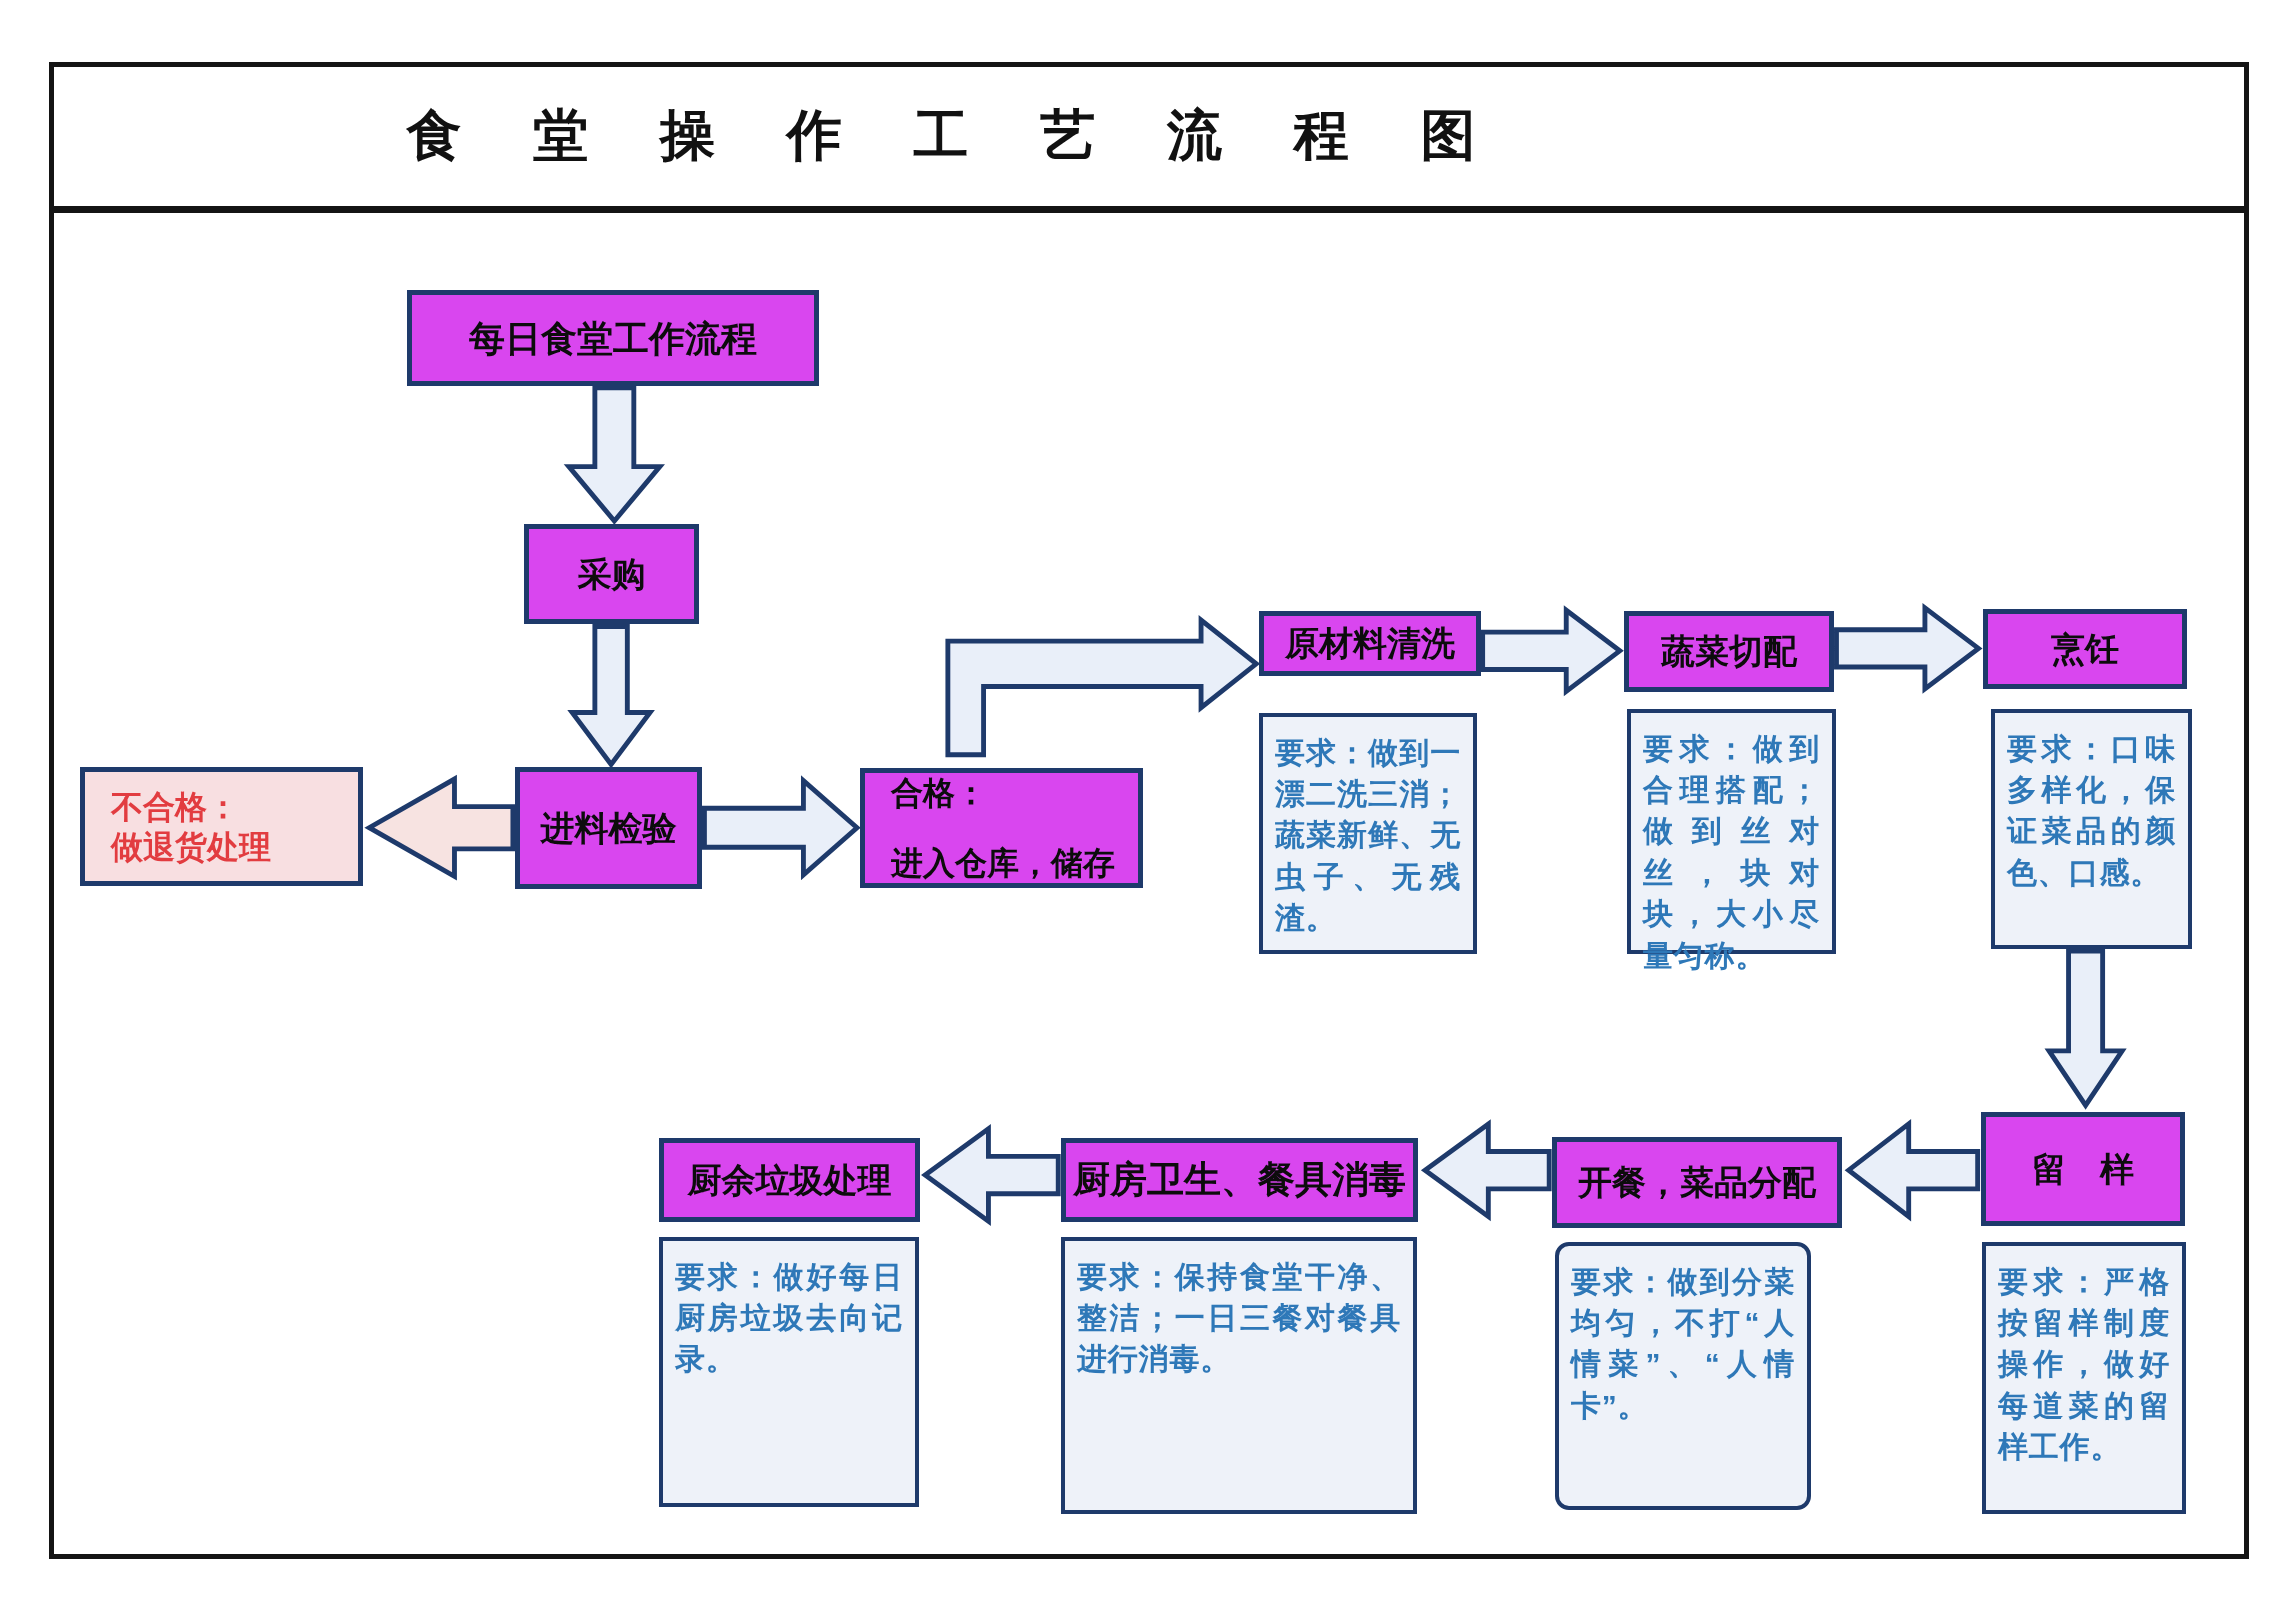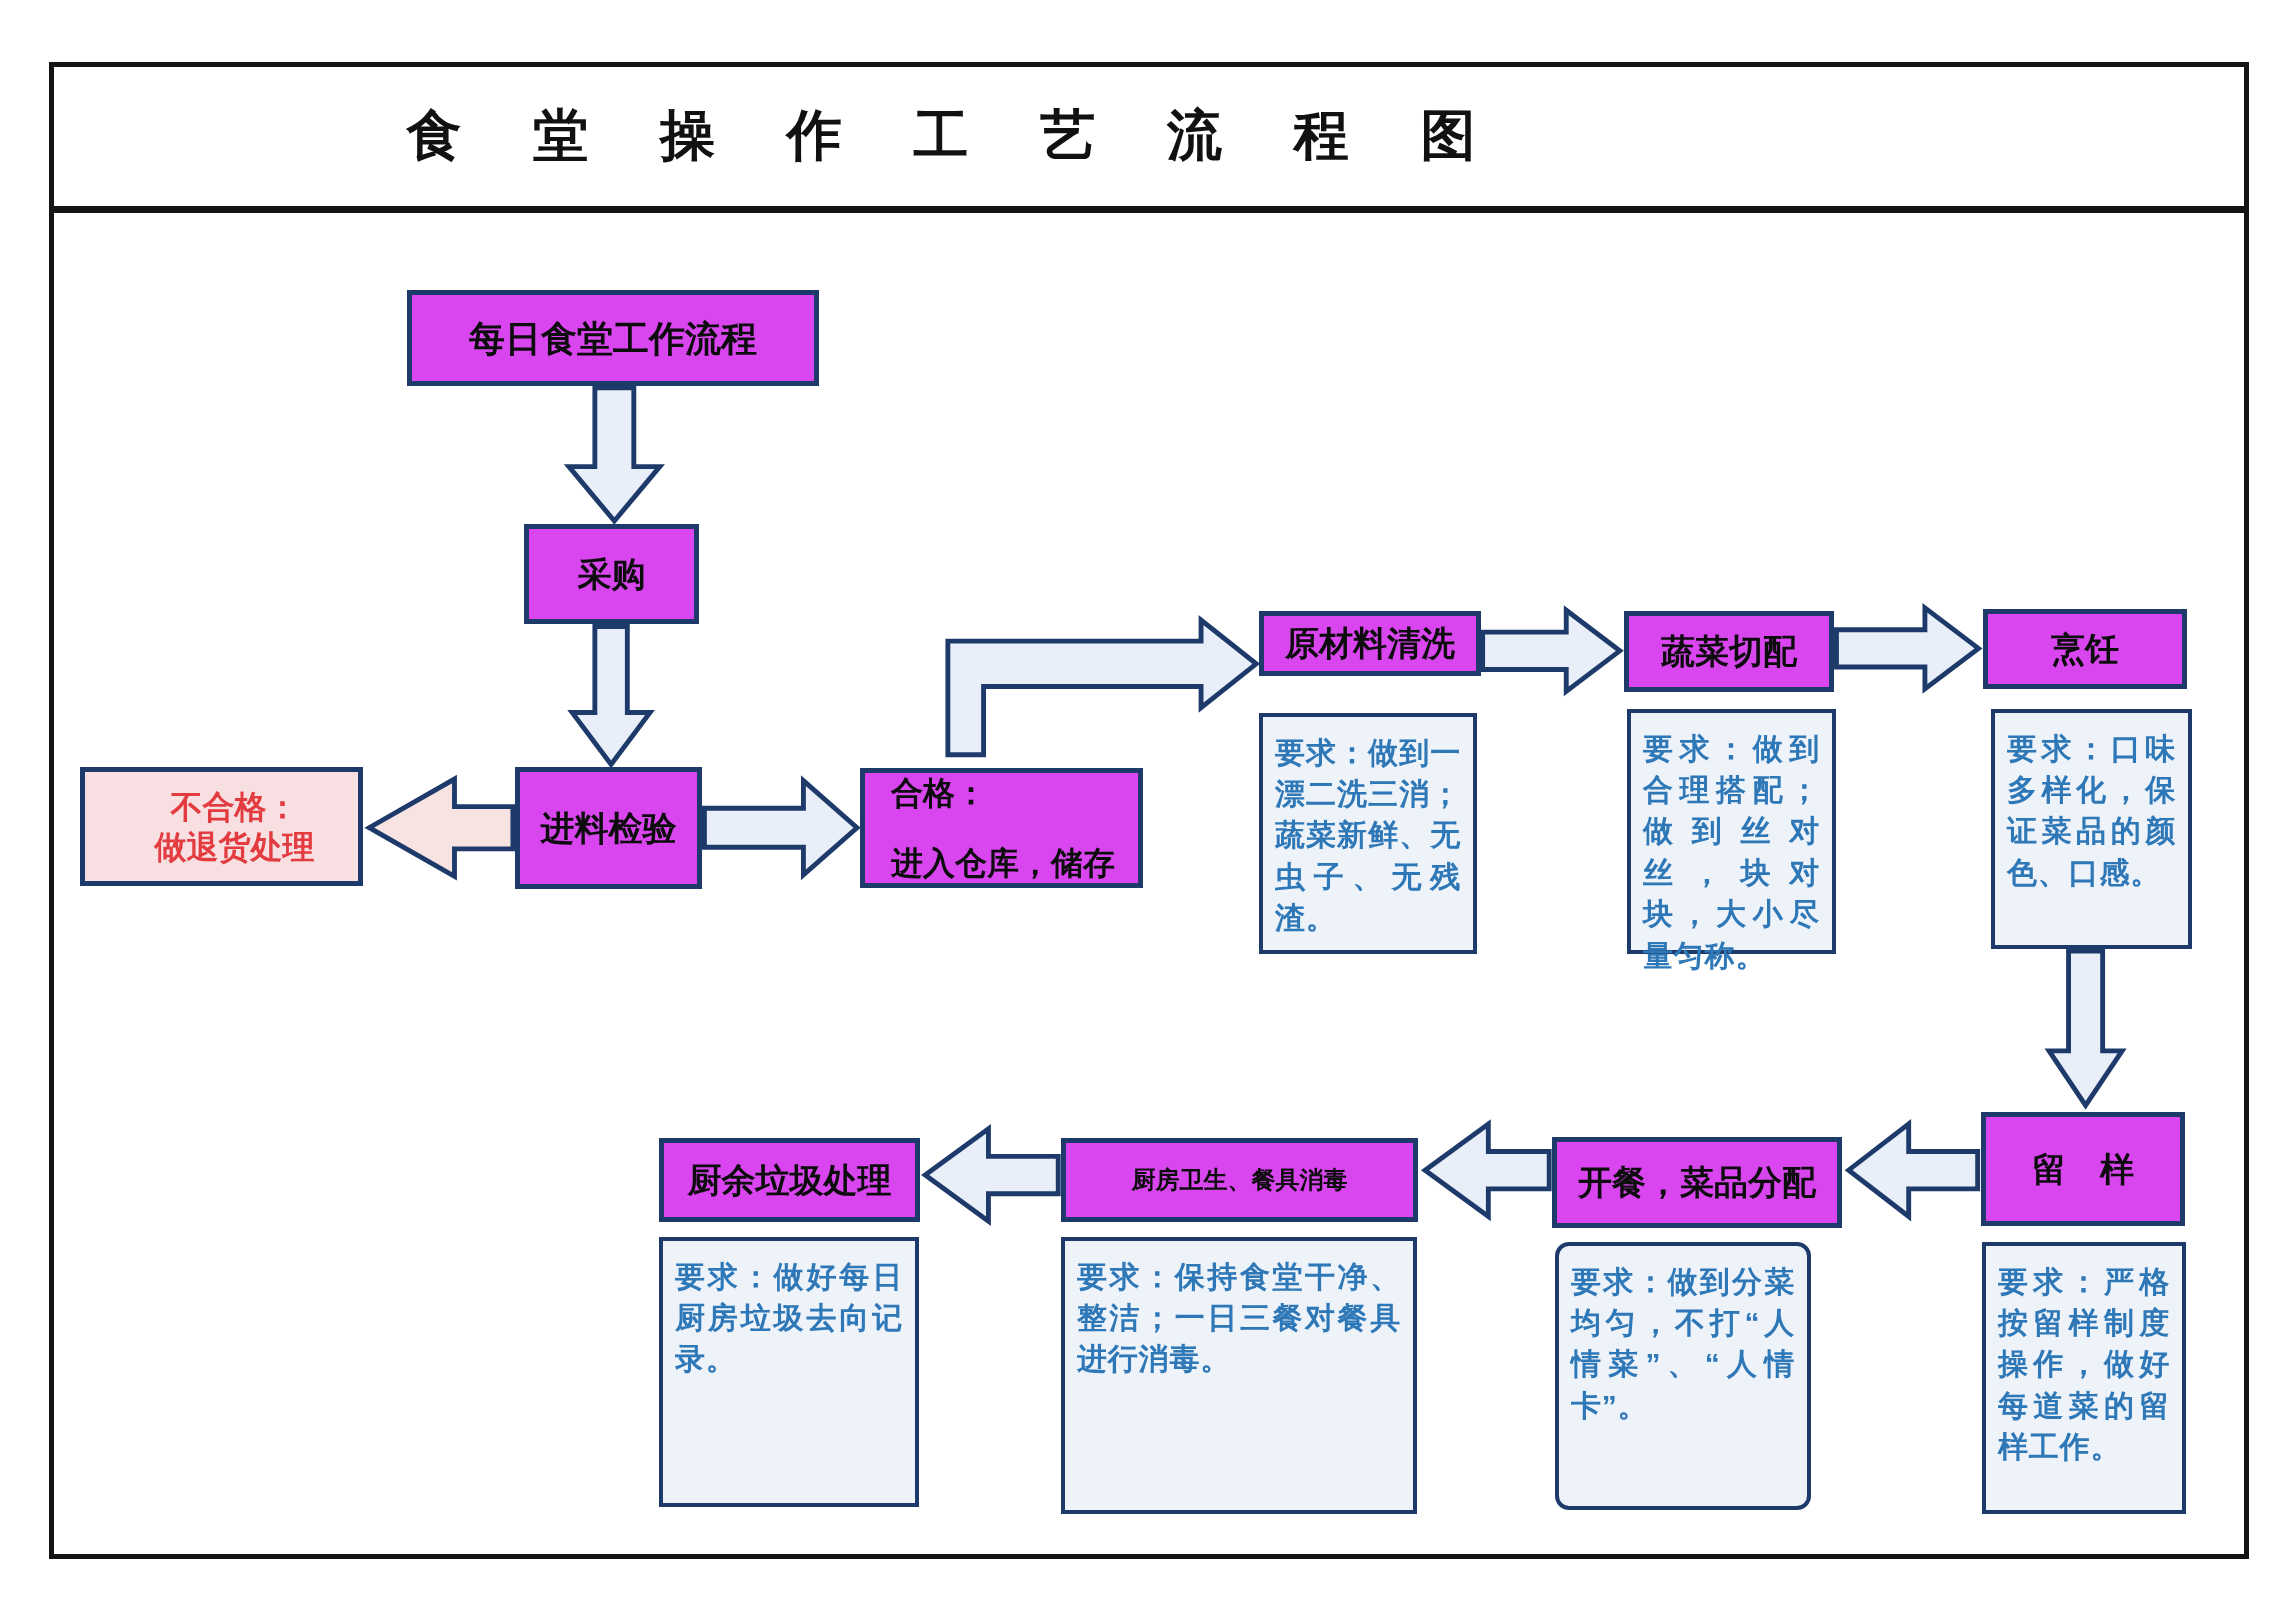--- a/index.html
+++ b/index.html
@@ -82,21 +82,21 @@
   </div>
 
   <div class="node" style="left:524px;top:524px;width:175px;height:100px;">
     <span>采购</span>
   </div>
 
   <div class="node" style="left:515px;top:767px;width:187px;height:122px;">
     <span>进料检验</span>
   </div>
 
-  <div class="node two-line alert" style="left:80px;top:767px;width:283px;height:119px;align-items:center;">
+  <div class="node two-line alert" style="left:80px;top:767px;width:283px;height:119px;">
     <span>不合格：</span>
     <span>做退货处理</span>
   </div>
 
   <div class="node two-line" style="left:860px;top:768px;width:283px;height:120px;justify-content:space-between;">
     <span>合格：</span>
     <span>进入仓库，储存</span>
   </div>
 
   <div class="node" style="left:1259px;top:611px;width:222px;height:65px;">
@@ -127,21 +127,21 @@
     <span>要求：严格按留样制度操作，做好每道菜的留样工作。</span>
   </div>
 
   <div class="node" style="left:1552px;top:1137px;width:290px;height:91px;">
     <span>开餐，菜品分配</span>
   </div>
   <div class="req" style="left:1555px;top:1242px;width:256px;height:268px;border-radius:14px;">
     <span>要求：做到分菜均匀，不打“人情菜”、“人情卡”。</span>
   </div>
 
-  <div class="node" style="left:1061px;top:1138px;width:357px;height:84px;font-size:24px;">
+  <div class="node" style="left:1061px;top:1138px;width:357px;height:84px;font-size:37px;">
     <span>厨房卫生、餐具消毒</span>
   </div>
   <div class="req" style="left:1061px;top:1237px;width:356px;height:277px;">
     <span>要求：保持食堂干净、整洁；一日三餐对餐具进行消毒。</span>
   </div>
 
   <div class="node" style="left:659px;top:1138px;width:261px;height:84px;">
     <span>厨余垃圾处理</span>
   </div>
   <div class="req" style="left:659px;top:1237px;width:260px;height:270px;">

